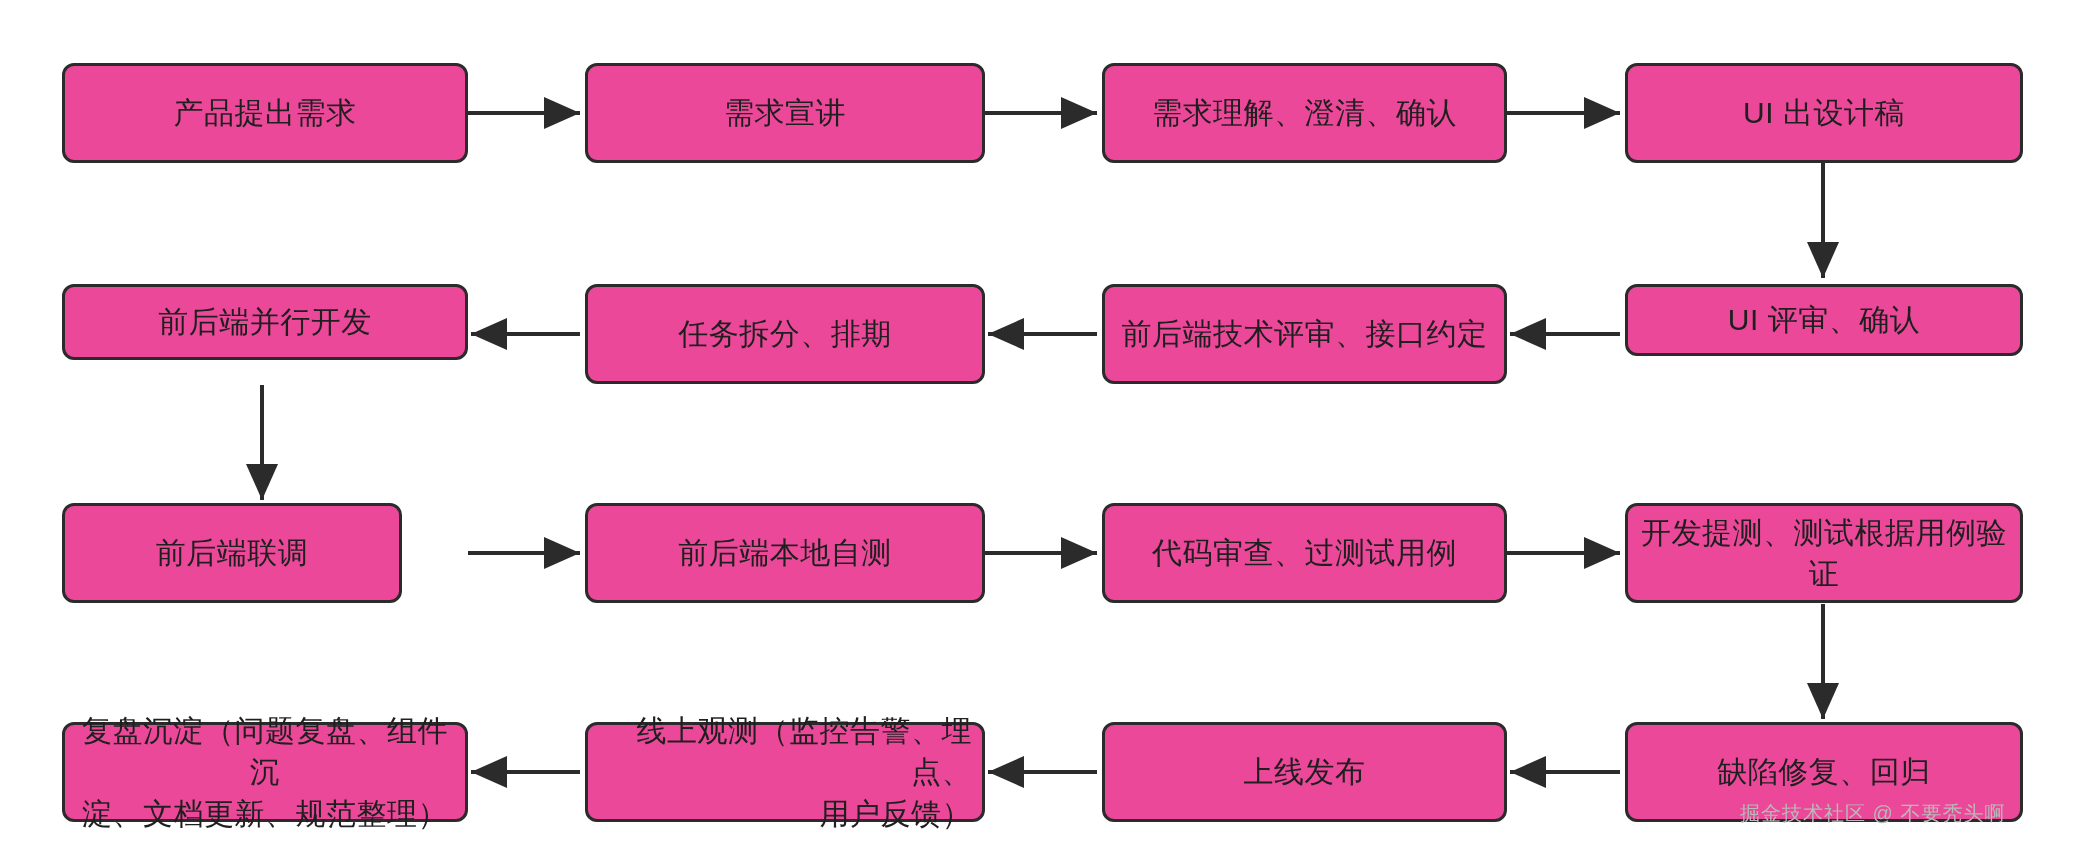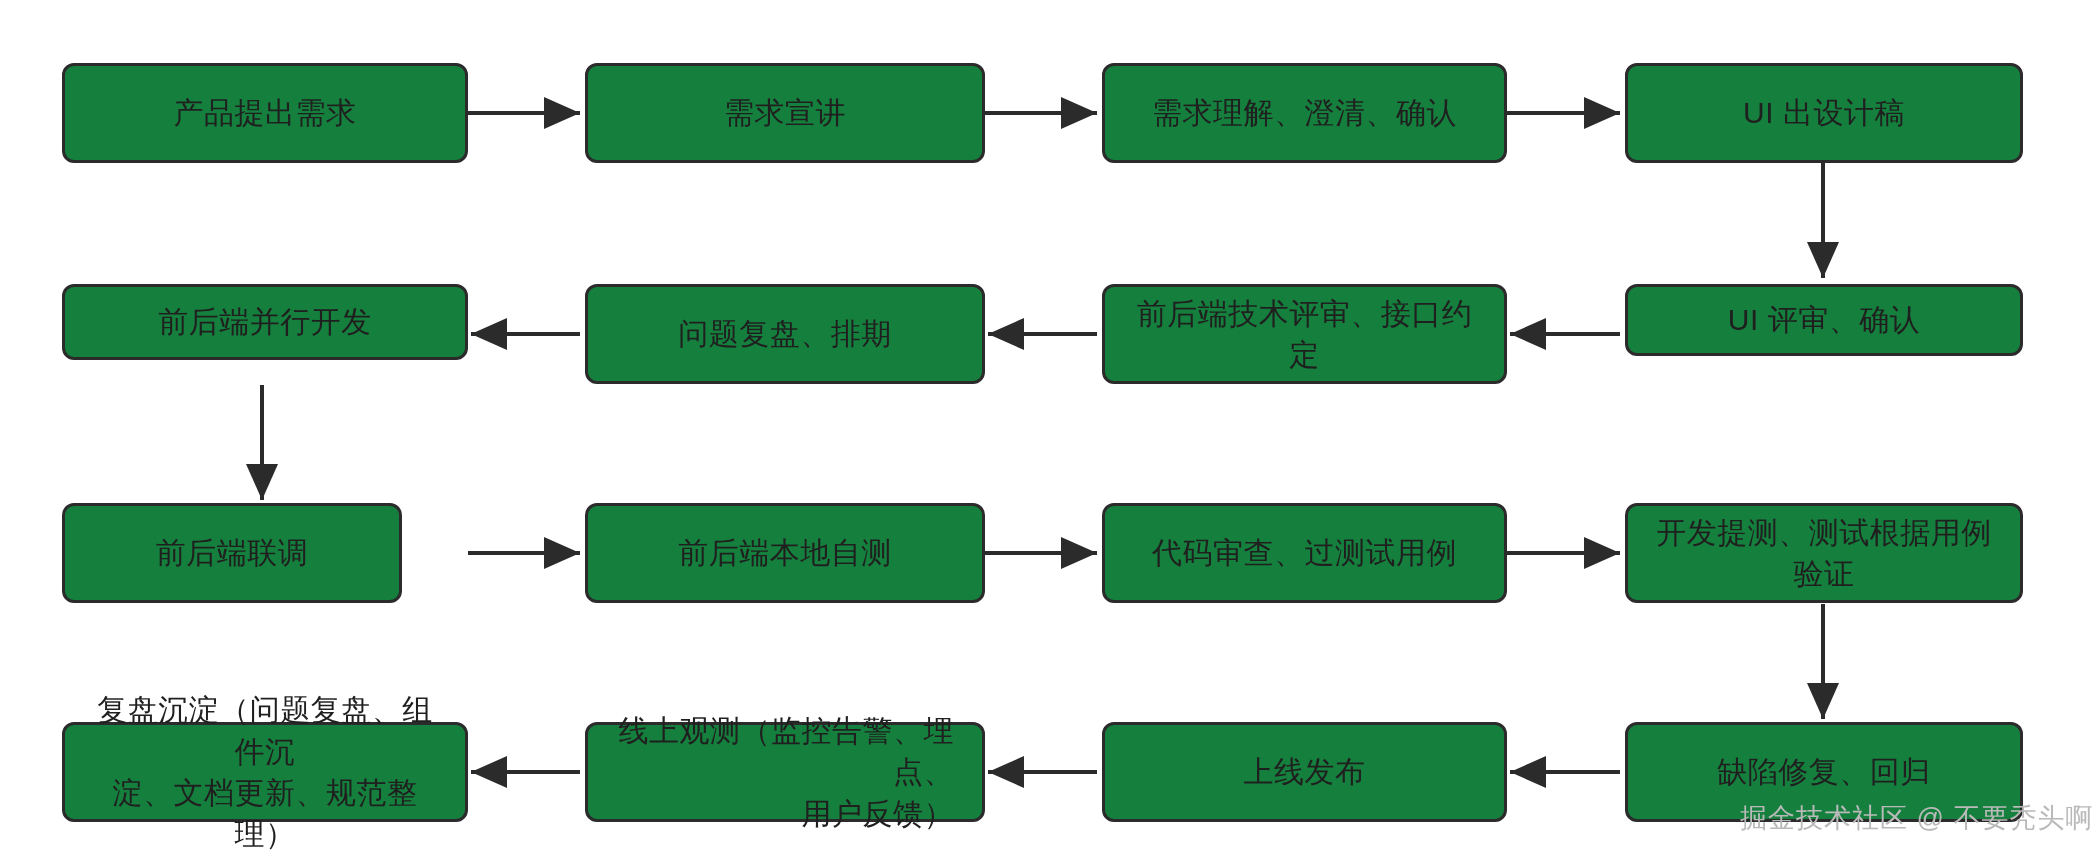--- a/index.html
+++ b/index.html
@@ -22,41 +22,41 @@
     left: 0;
     top: 0;
     width: 2092px;
     height: 858px;
     pointer-events: none;
   }
   .node {
     position: absolute;
     border: 3px solid #2b2b2b;
     border-radius: 12px;
-    background: #15803d;
+    background: #ec4899;
     display: flex;
     align-items: center;
     justify-content: center;
     text-align: center;
     color: #1f1f1f;
     font-size: 30px;
     line-height: 1.38;
     letter-spacing: 0.5px;
-    padding: 4px 28px;
+    padding: 4px 10px;
     z-index: 2;
   }
   .node .label {
     display: block;
     width: 100%;
     white-space: pre-line;
   }
   .watermark {
     position: absolute;
     color: #b9b9b9;
-    font-size: 27px;
+    font-size: 20px;
     letter-spacing: 1px;
     white-space: nowrap;
     z-index: 3;
     user-select: none;
   }
 </style>
 </head>
 <body>
 
 <div id="canvas">
@@ -103,21 +103,21 @@
     <span class="label">需求理解、澄清、确认</span>
   </div>
   <div class="node" style="left:1625px; top:63px; width:398px; height:100px;">
     <span class="label">UI 出设计稿</span>
   </div>
 
   <div class="node" style="left:62px; top:284px; width:406px; height:76px;">
     <span class="label">前后端并行开发</span>
   </div>
   <div class="node" style="left:585px; top:284px; width:400px; height:100px;">
-    <span class="label">问题复盘、排期</span>
+    <span class="label">任务拆分、排期</span>
   </div>
   <div class="node" style="left:1102px; top:284px; width:405px; height:100px;">
     <span class="label">前后端技术评审、接口约定</span>
   </div>
   <div class="node" style="left:1625px; top:284px; width:398px; height:72px;">
     <span class="label">UI 评审、确认</span>
   </div>
 
   <div class="node" style="left:62px; top:503px; width:340px; height:100px;">
     <span class="label">前后端联调</span>

